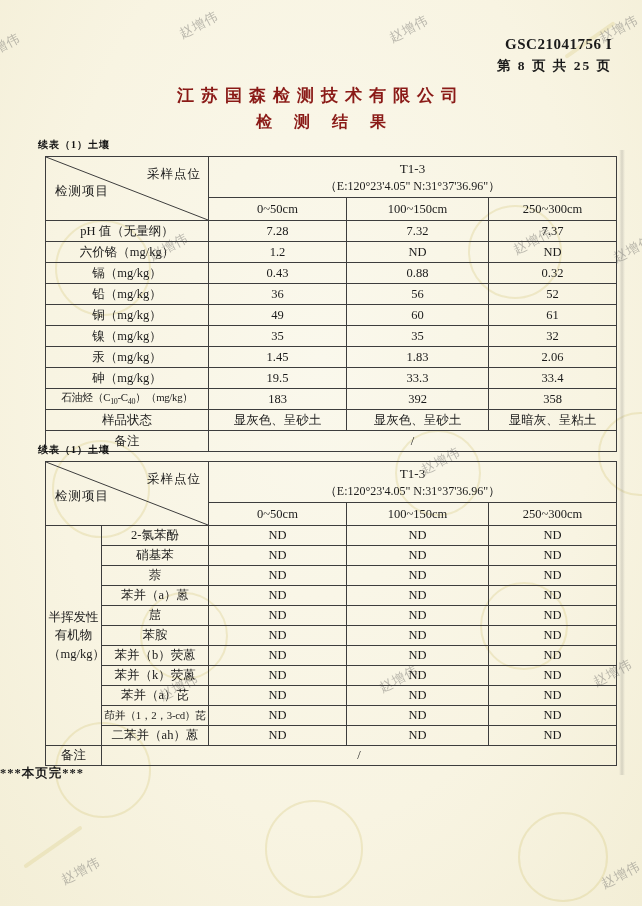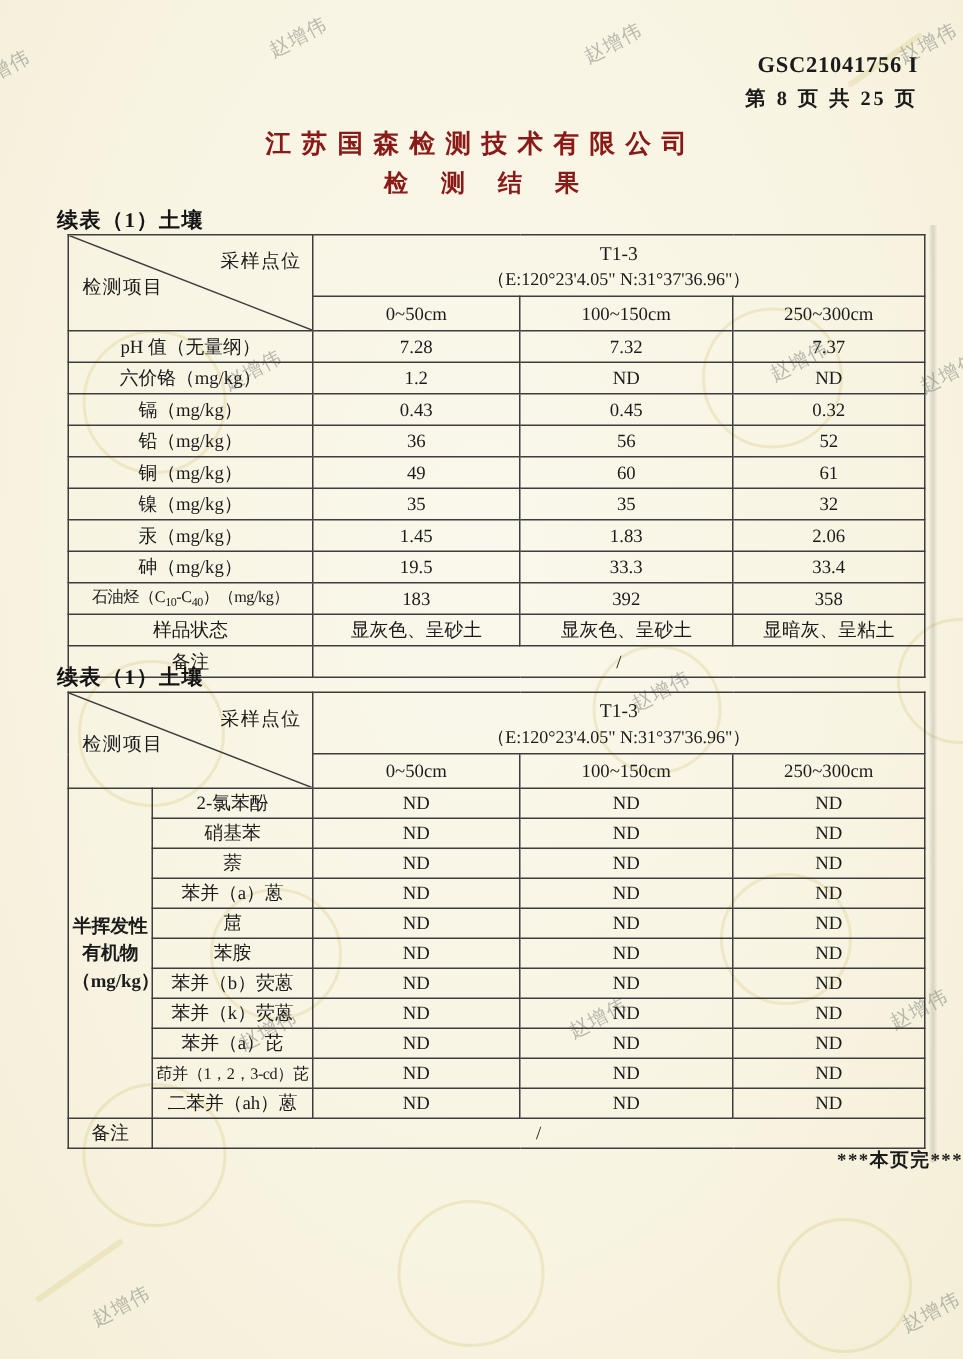--- a/index.html
+++ b/index.html
@@ -8,43 +8,43 @@
     background:radial-gradient(ellipse at 50% 40%, #faf8ec 0%, #f8f4e2 60%, #f3eed6 100%);
     font-family:"Liberation Serif","DejaVu Serif",serif;color:#1b1b1b;
   }
   .abs{position:absolute;font-weight:bold;}
   .doc-num{top:36px;right:30px;font-size:15px;letter-spacing:.5px;}
   .page-info{top:57px;right:30px;font-size:13.5px;letter-spacing:2px;}
   .company-title{top:84px;left:0;width:642px;text-align:center;color:#8a1a17;
     font-weight:bold;font-size:17px;letter-spacing:7px;}
   .report-title{top:112px;left:0;width:642px;text-align:center;color:#8a1a17;
     font-weight:bold;font-size:16px;letter-spacing:22px;text-indent:22px;}
-  .caption{font-weight:bold;font-size:14px;color:#141414;letter-spacing:1px;}
+  .caption{font-weight:bold;font-size:10px;color:#141414;letter-spacing:1px;}
   .cap1{top:138px;left:38px;}
   .cap2{top:443px;left:38px;}
   table.t{position:absolute;border-collapse:collapse;table-layout:fixed;border:1.5px solid #333;}
   table.t td{border:1px solid #3d3d3d;text-align:center;vertical-align:middle;
     font-size:12.5px;padding:0 2px;color:#1b1b1b;overflow:hidden;white-space:nowrap;}
   .t1{left:45px;top:156px;width:571px;}
   .t2{left:45px;top:461px;width:571px;}
   td.diag{position:relative;padding:0;margin-top:27px;}
   td.diag svg{position:absolute;inset:0;width:100%;height:100%;}
   td.diag line{stroke:#3d3d3d;stroke-width:1;vector-effect:non-scaling-stroke;}
   .corner-tr{position:absolute;top:9px;right:7px;font-size:12.5px;letter-spacing:1px;}
   .corner-bl{position:absolute;bottom:20px;left:9px;font-size:12.5px;letter-spacing:1px;}
   td.site-cell{height:40px;margin-top:16px;}
   .site-code{font-size:13px;line-height:19px;}
   .site-coord{font-size:12px;line-height:17px;}
   tr.hdr-depth td{height:22px;}
   tbody.d1 td{height:20px;}
   tbody.d2 td{height:19px;}
   td.item.tight{font-size:10.8px;letter-spacing:-.3px;padding:0;margin-top:24px;}
   td.remark-val{text-align:left;padding-left:10px;}
-  td.group{font-size:12px;line-height:1.45;padding:0 1px;font-weight:bold;}
-  .footer-note{top:765px;left:0;width:642px;text-align:right;font-size:12.5px;font-weight:bold;letter-spacing:1px;}
+  td.group{font-size:12px;line-height:1.45;padding:0 1px;}
+  .footer-note{top:765px;left:0;width:642px;text-align:left;font-size:12.5px;font-weight:bold;letter-spacing:1px;}
   .wm{position:absolute;color:rgba(135,133,128,.55);font-size:13px;letter-spacing:1px;
     transform:rotate(-28deg);pointer-events:none;white-space:nowrap;}
   .stamp{position:absolute;border:2px solid rgba(208,192,105,.25);border-radius:50%;pointer-events:none;}
   .streak{position:absolute;background:rgba(210,195,110,.25);border-radius:3px;transform:rotate(-35deg);pointer-events:none;}
   .scan-edge{position:absolute;right:17px;top:150px;height:625px;width:6px;
     background:linear-gradient(to right,rgba(90,90,90,0),rgba(90,90,90,.20),rgba(90,90,90,0));pointer-events:none;}
   sub{font-size:8px;}
 </style>
 </head>
 <body>
@@ -121,21 +121,21 @@
         </tr>
         <tr>
           <td class="item">六价铬（mg/kg）</td>
           <td class="val">1.2</td>
           <td class="val">ND</td>
           <td class="val">ND</td>
         </tr>
         <tr>
           <td class="item">镉（mg/kg）</td>
           <td class="val">0.43</td>
-          <td class="val">0.45</td>
+          <td class="val">0.88</td>
           <td class="val">0.32</td>
         </tr>
         <tr>
           <td class="item">铅（mg/kg）</td>
           <td class="val">36</td>
           <td class="val">56</td>
           <td class="val">52</td>
         </tr>
         <tr>
           <td class="item">铜（mg/kg）</td>

